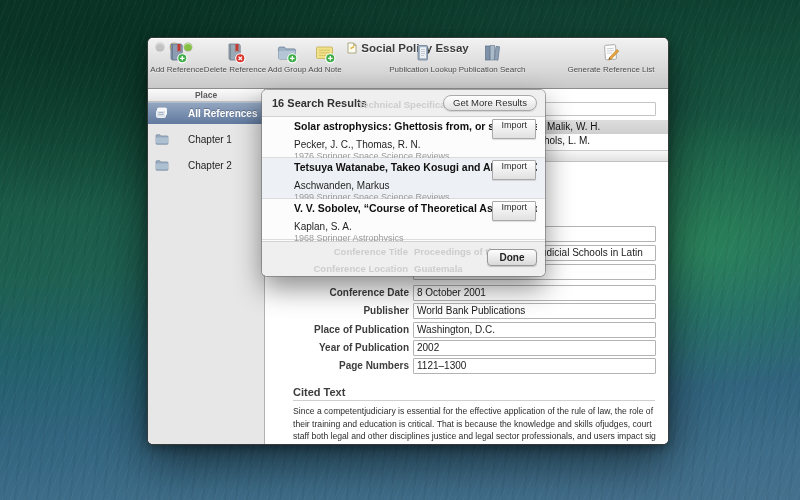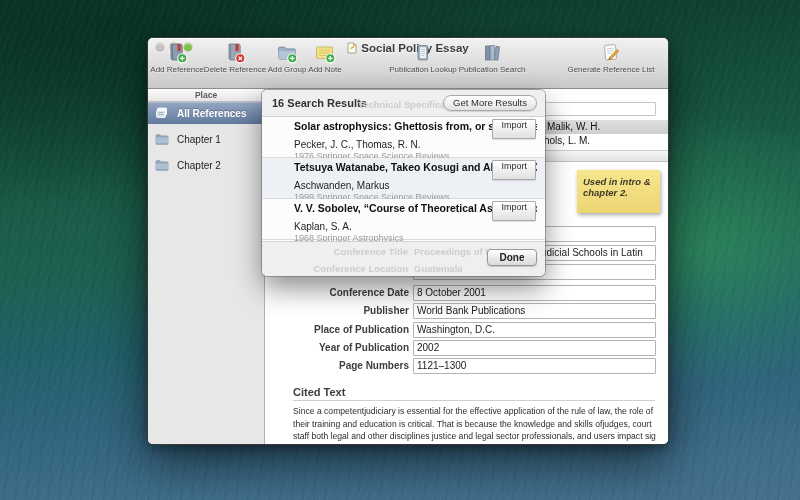--- a/index.html
+++ b/index.html
@@ -41,21 +41,21 @@
   .titletext{font-size:11.5px;font-weight:bold;color:#3b3b3b;text-shadow:0 1px 0 rgba(255,255,255,.7);}
   
   .tbtn{position:absolute;top:4px;transform:translateX(-50%);display:flex;flex-direction:column;align-items:center;width:92px;cursor:default;}
   .tbtn svg{width:22px;height:22px;display:block;}
   .tbtn .tlabel{margin-top:1px;font-size:8px;color:#4b4b4b;white-space:nowrap;text-shadow:0 1px 0 rgba(255,255,255,.6);}
   
   .content{position:absolute;left:0;top:51px;right:0;bottom:0;background:#fff;}
   .sidebar{position:absolute;left:0;top:0;bottom:0;width:117px;background:#e7e7e7;border-right:1px solid #b2b2b2;}
   .groups-header{height:13px;background:linear-gradient(#fbfbfb,#e6e6e6);border-bottom:1px solid #bdbdbd;
     font-size:8.5px;font-weight:bold;color:#5a5a5a;text-align:center;line-height:13px;}
-  .side-item{position:absolute;left:0;right:0;height:22px;display:flex;align-items:center;gap:8px;padding-left:7px;font-size:10px;color:#1c1c1c;}
+  .side-item{position:absolute;left:0;right:0;height:22px;display:flex;align-items:center;gap:19px;padding-left:7px;font-size:10px;color:#1c1c1c;}
   .side-item svg{width:14px;height:12px;flex:none;}
   .side-item.sel{background:linear-gradient(#95a8c2,#60799e);color:#fff;font-weight:bold;text-shadow:0 -1px 0 rgba(0,0,0,.25);box-shadow:inset 0 1px 0 rgba(255,255,255,.25);}
   .main{position:absolute;left:118px;top:0;right:0;bottom:0;background:#fff;overflow:hidden;}
   
   .top-field{position:absolute;left:147px;top:13px;width:243px;height:14px;border:1px solid #c4c4c4;background:#fff;border-radius:1px;}
   .ref-row{position:absolute;left:0;right:0;height:14px;font-size:10px;color:#111;}
   .ref-row .frag{position:absolute;top:1px;}
   .ref-row.sel{background:linear-gradient(#dddddd,#cfcfcf);}
   .splitter{position:absolute;left:0;right:0;top:61px;height:12px;background:linear-gradient(#f7f7f7,#e2e2e2);border-top:1px solid #cccccc;border-bottom:1px solid #c2c2c2;}
   
@@ -231,23 +231,20 @@
         <div class="top-field"></div>
 
         <div class="ref-row sel" style="top:31px;">
           <span class="frag" style="left:276px;">l Malik, W. H.</span>
         </div>
         <div class="ref-row" style="top:45px;">
           <span class="frag" style="left:278px;">hols, L. M.</span>
         </div>
         <div class="splitter"></div>
 
-        <div class="sticky">
-          <span>Used in intro &amp; chapter 2.</span>
-        </div>
 
         <div class="frow" style="top:137px;">
           <div class="finput"></div>
         </div>
         <div class="frow" style="top:156px;">
           <span class="flabel">Conference Title</span>
           <div class="finput">
             <span class="tail">Judicial Schools in Latin</span>
           </div>
         </div>

